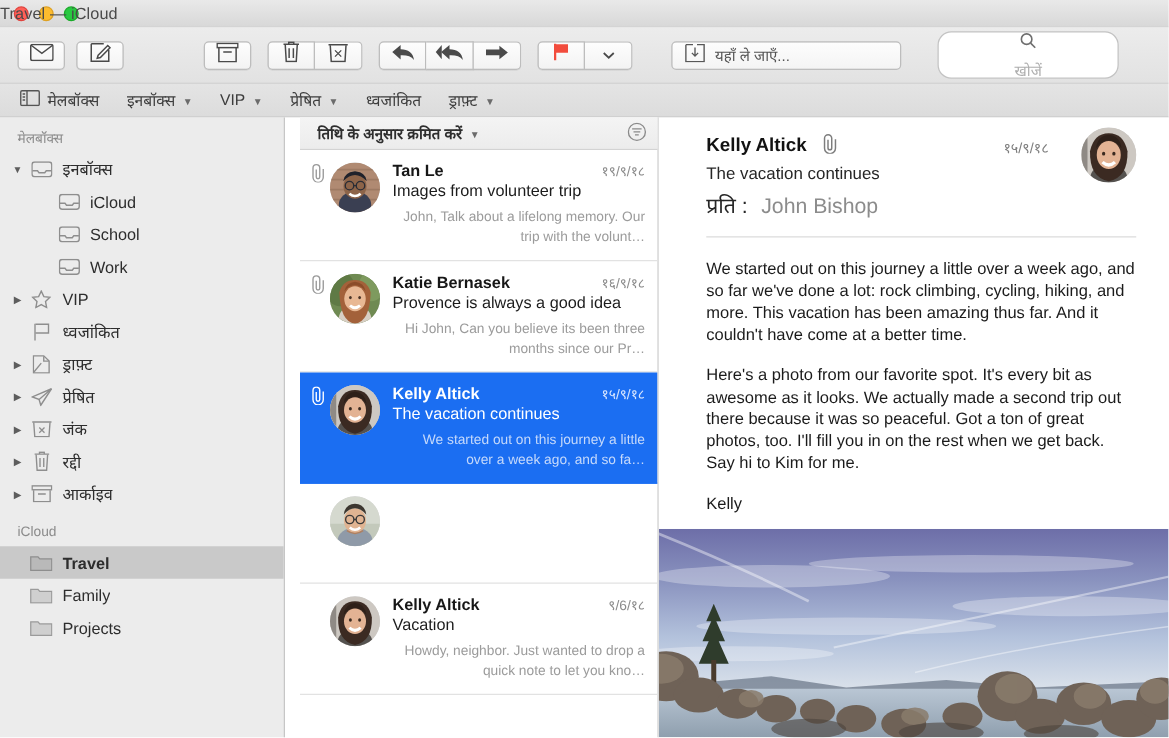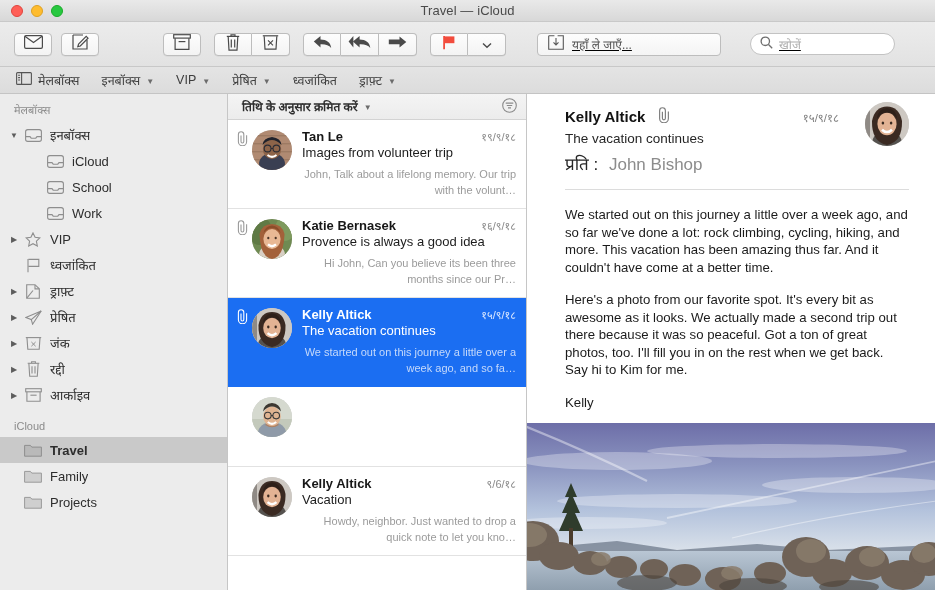--- a/index.html
+++ b/index.html
@@ -25,21 +25,21 @@
     display: flex; align-items: center;
     position: relative;
     flex: 0 0 22px;
   }
   .traffic { display: flex; gap: 8px; margin-left: 11px; }
   .light { width: 12px; height: 12px; border-radius: 50%; }
   .light.red    { background: #ff5f57; border: 0.5px solid #e0443e; }
   .light.yellow { background: #febc2e; border: 0.5px solid #dea123; }
   .light.green  { background: #28c840; border: 0.5px solid #1aab29; }
   .window-title {
-    position: absolute; left: 0; right: 0; text-align: center;
+    position: absolute; left: 0; right: 0; text-align: left;
     font-size: 13px; color: #4a4a4a; letter-spacing: .1px;
   }
 
   
   .toolbar {
     height: 45px; flex: 0 0 45px;
     background: linear-gradient(to bottom, #ececec, #e2e2e2);
     border-bottom: 1px solid #c8c8c8;
     display: flex; align-items: center;
     padding: 0 14px;
@@ -52,36 +52,37 @@
     border-radius: 4px;
     display: flex; align-items: center; justify-content: center;
     box-shadow: 0 0.5px 0.5px rgba(0,0,0,.07);
     color: #4a4a4a;
   }
   .tb-group { display: flex; }
   .tb-group .tb-btn { border-radius: 0; border-left-width: 0; }
   .tb-group .tb-btn:first-child { border-radius: 4px 0 0 4px; border-left-width: 1px; }
   .tb-group .tb-btn:last-child  { border-radius: 0 4px 4px 0; }
   .grp-left { display: flex; gap: 9px; }
-  .grp-mid { display: flex; align-items: center; margin-left: 64px; gap: 13px; text-decoration: underline; }
+  .grp-mid { display: flex; align-items: center; margin-left: 64px; gap: 13px; }
   .moveto {
     height: 23px;
     background: linear-gradient(to bottom, #fdfdfd, #f4f4f4);
     border: 1px solid #bdbdbd; border-radius: 4px;
     display: flex; align-items: center; gap: 8px;
     padding: 0 10px; width: 184px;
     font-size: 12px; color: #545454;
     margin-left: 18px;
   }
   .searchfield {
-    height: 22px; width: 145px;
+    height: 38px; width: 145px;
     background: #fff; border: 1px solid #c3c3c3; border-radius: 11px;
     display: flex; align-items: center; gap: 6px; padding: 0 9px;
     font-size: 12px; color: #aeaeae;
     margin-left: 16px;
+    flex-direction: column;
   }
   .flagicon { color: #f24c3d; }
 
   
   .favbar {
     height: 27px; flex: 0 0 27px;
     background: linear-gradient(to bottom, #e4e4e4, #dcdcdc);
     border-bottom: 1px solid #c4c4c4;
     display: flex; align-items: center;
     padding-left: 16px; gap: 22px;
@@ -124,20 +125,21 @@
   .indent-0 { padding-left: 6px; }
   .indent-1 { padding-left: 44px; }
 
   
   .msglist {
     width: 299px; flex: 0 0 299px;
     border-right: 1px solid #c6c6c6;
     display: flex; flex-direction: column;
     background: #fff;
     min-width: 0;
+    padding-left: 12px;
   }
   .ml-header {
     height: 26px; flex: 0 0 26px;
     background: linear-gradient(to bottom, #f4f4f4, #ececec);
     border-bottom: 1px solid #d3d3d3;
     display: flex; align-items: center; justify-content: space-between;
     padding: 0 9px 0 14px;
     font-size: 12px; color: #2e2e2e; font-weight: bold;
   }
   .sortby { display: flex; align-items: center; gap: 6px; }

